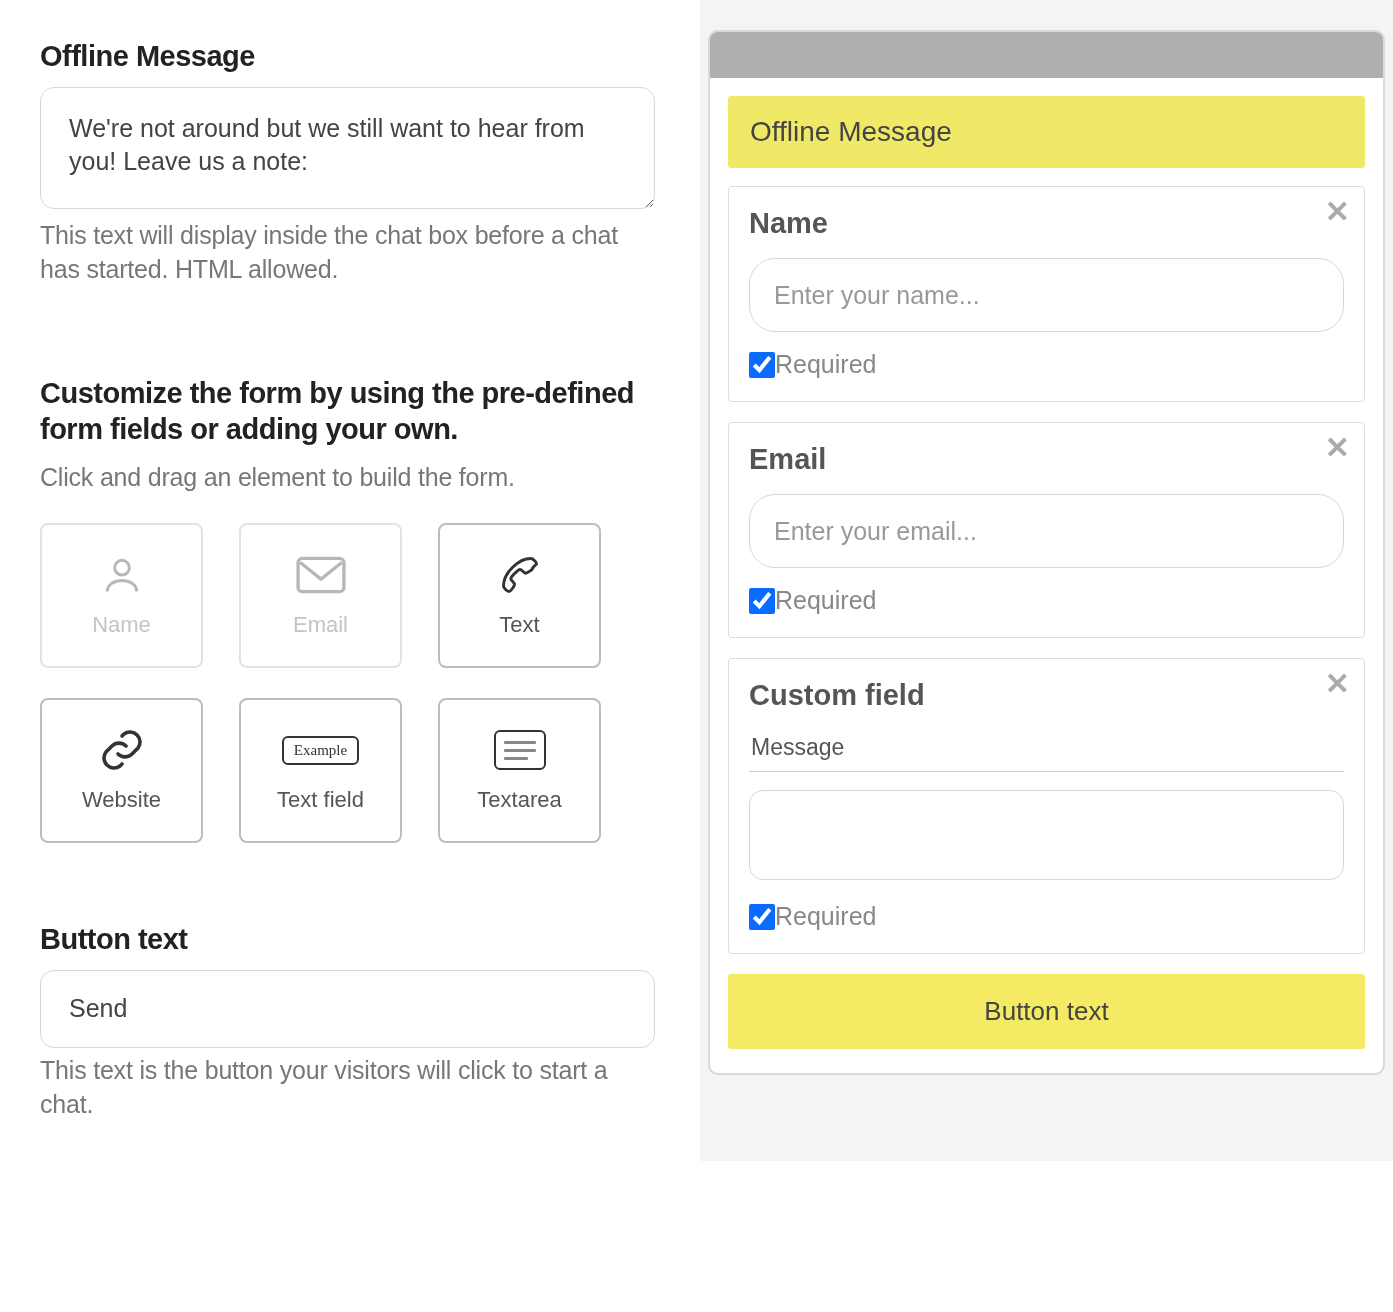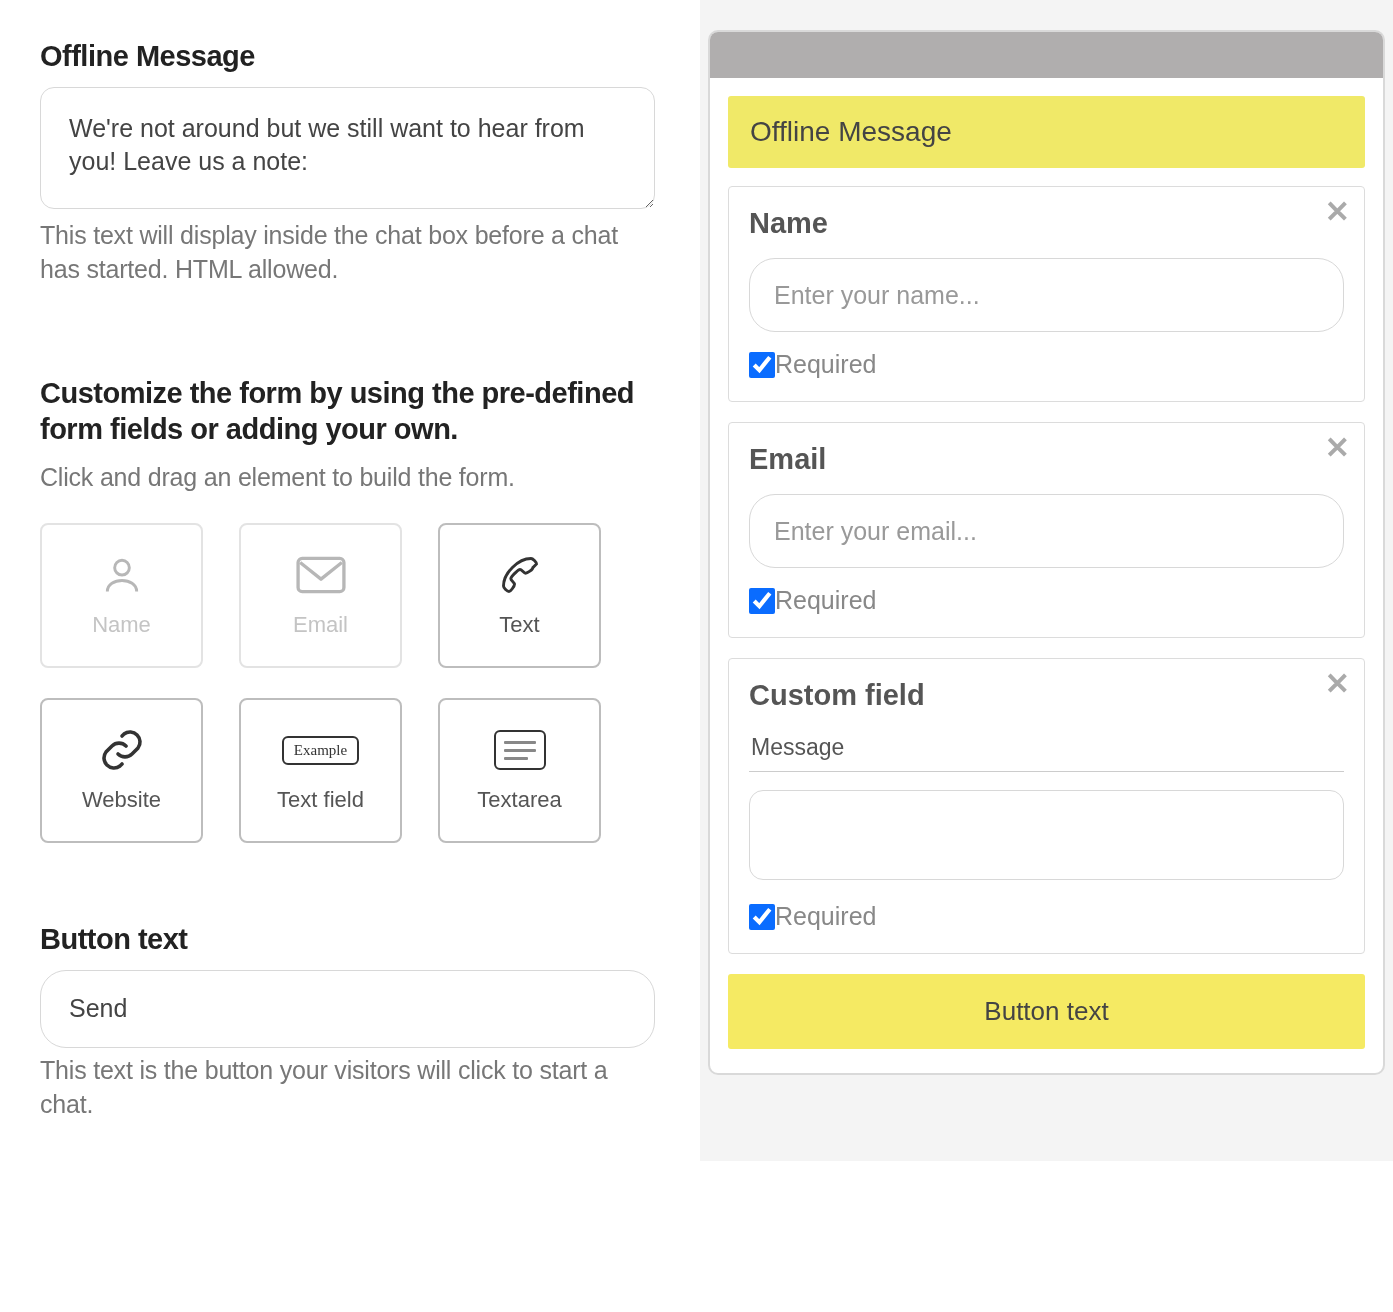--- a/index.html
+++ b/index.html
@@ -86,21 +86,21 @@
     font-size: 22px;
     color: #555;
   }
   .tile.disabled .tlabel { color: #c4c4c4; }
   .tile.disabled .ticon { opacity: 0.35; }
   .input {
     width: 100%;
     max-width: 615px;
     height: 78px;
     border: 1px solid #d8d8d8;
-    border-radius: 26px;
+    border-radius: 14px;
     padding: 0 28px;
     font-size: 25px;
     color: #444;
     font-family: inherit;
   }
   
   .preview {
     border: 2px solid #d9d9d9;
     border-radius: 10px;
     background: #fff;

